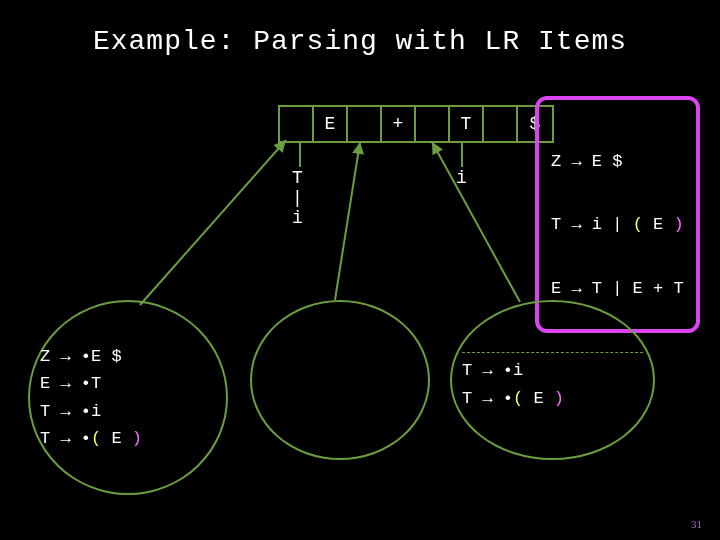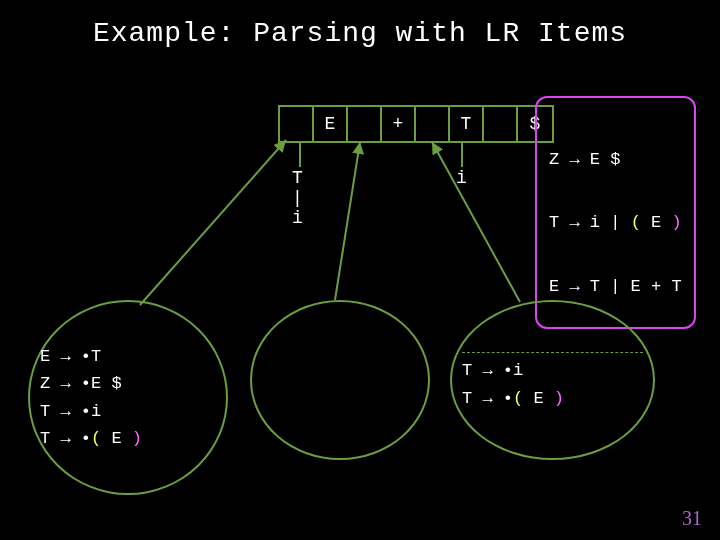--- a/index.html
+++ b/index.html
@@ -8,21 +8,21 @@
     color: #fff;
     font-family: "Courier New", Courier, monospace;
     width: 720px;
     height: 540px;
     position: relative;
     overflow: hidden;
   }
   .title {
     text-align: center;
     font-size: 28px;
-    padding-top: 18px;
+    padding-top: 26px;
     letter-spacing: 1px;
   }
   .stack {
     position: absolute;
     top: 105px;
     left: 278px;
     display: flex;
     border: 2px solid #6b9e3f;
   }
   .stack .cell {
@@ -45,21 +45,21 @@
     position: absolute;
     color: #fff;
     font-size: 18px;
     white-space: pre;
     text-align: center;
   }
   .grammar-box {
     position: absolute;
     top: 96px;
     left: 535px;
-    border: 2px solid #d946ef;
+    border: 4px solid #d946ef;
     border-radius: 12px;
     padding: 8px 12px;
     font-size: 17px;
     color: #fff;
     white-space: pre;
     line-height: 1.25;
   }
   .itemset {
     position: absolute;
     border: 2px solid #6b9e3f;
@@ -76,21 +76,21 @@
     border-top: 1px dashed #6b9e3f;
     margin: 4px 0;
   }
   .lparen { color: #ffff66; }
   .rparen { color: #ff66ff; }
   .page-number {
     position: absolute;
     bottom: 10px;
     right: 18px;
     color: #aa66cc;
-    font-size: 20px;
+    font-size: 11px;
     font-family: Georgia, serif;
   }
   svg.edge {
     position: absolute;
     top: 0; left: 0;
     width: 720px; height: 540px;
     pointer-events: none;
   }
 </style>
 </head>
@@ -117,22 +117,22 @@
 <div class="pointer-line" style="top:141px; left:299px; height:26px;"></div>
 <div class="pointer-line" style="top:141px; left:461px; height:26px;"></div>
 
 <div class="grammar-box">
   <div><span>Z</span> <span>→</span> <span>E $</span></div>
   <div><span>T</span> <span>→</span> <span>i | </span><span class="lparen">(</span><span> E </span><span class="rparen">)</span></div>
   <div><span>E</span> <span>→</span> <span>T | E + T</span></div>
 </div>
 
 <div class="itemset" style="top:300px; left:28px; width:200px; height:195px;">
+  <div>Z → •E $</div>
   <div>E → •T</div>
-  <div>Z → •E $</div>
   <div>T → •i</div>
   <div><span>T → •</span><span class="lparen">(</span><span> E </span><span class="rparen">)</span></div>
 </div>
 
 <div class="itemset" style="top:300px; left:250px; width:180px; height:160px;">
   <div style="height:26px;"></div>
 </div>
 
 <div class="itemset" style="top:300px; left:450px; width:205px; height:160px;">
   <div class="dashed"></div>

